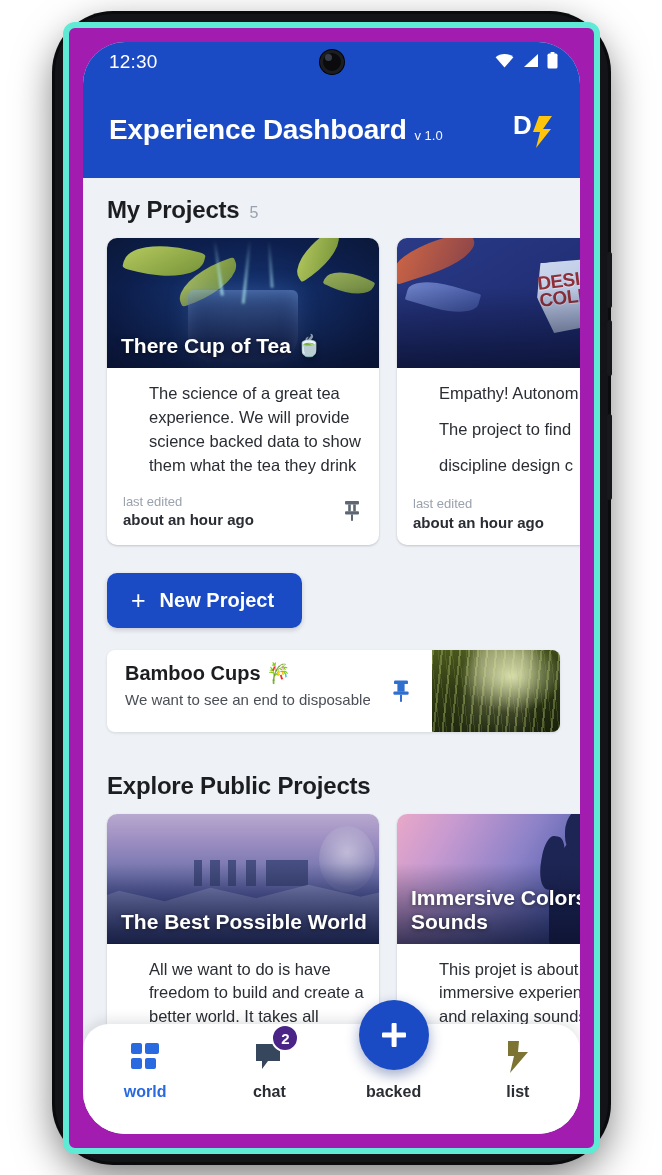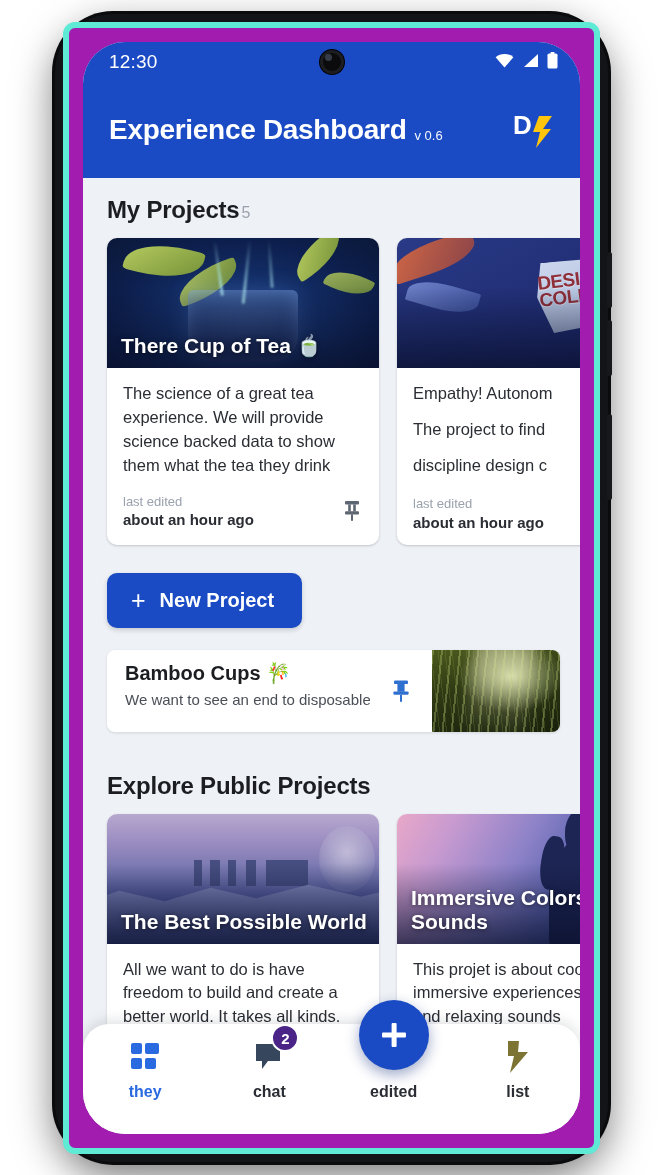--- a/index.html
+++ b/index.html
@@ -77,21 +77,21 @@
 
   
   #app-body {
     position: absolute;
     top: 136px; left: 0; right: 0; bottom: 0;
     background: #eef1f5;
     overflow: hidden;
   }
 
   .section-head {
-    display: flex; align-items: baseline; gap: 2px;
+    display: flex; align-items: baseline; gap: 10px;
     padding: 18px 0 12px 24px;
   }
   .section-title { font-size: 24px; font-weight: 700; color: #1b1d21; letter-spacing: -.2px; }
   .section-count { font-size: 16px; color: #9aa2ad; font-weight: 400; }
 
   
   .rail { display: flex; gap: 18px; padding: 2px 0 14px 24px; }
   .proj-card {
     flex: 0 0 auto;
     width: 272px;
@@ -106,21 +106,21 @@
     display: flex; align-items: flex-end;
     padding: 0 0 10px 14px;
     overflow: hidden;
   }
   .card-hero-title {
     position: relative; z-index: 2;
     color: #fff; font-size: 21px; font-weight: 700;
     line-height: 1.12; text-shadow: 0 1px 5px rgba(0,0,0,.55);
     padding-right: 10px;
   }
-  .card-body { padding: 14px 14px 0 16px; }
+  .card-body { padding: 14px 14px 0 16px; margin-left: 26px; }
   .card-desc {
     font-size: 16.5px; line-height: 1.45; color: #2a2d33;
     max-height: 98px; overflow: hidden;
   }
   .card-desc p { margin-bottom: 12px; }
   .card-foot {
     display: flex; align-items: flex-end;
     padding: 14px 16px 14px 16px;
   }
   .foot-label { font-size: 13px; color: #9aa2ad; line-height: 1.5; }
@@ -348,21 +348,21 @@
             <svg width="11" height="17" viewBox="0 0 11 17">
                 <rect x="3.6" y="0" width="3.8" height="2" fill="#fff"></rect>
                 <rect x="0.5" y="1.6" width="10" height="15" rx="1.6" fill="#fff"></rect>
               </svg>
           </span>
         </div>
       </div>
 
       <div id="app-bar">
         <span id="app-title">Experience Dashboard</span>
-        <span id="app-version">v 0.6</span>
+        <span id="app-version">v 1.0</span>
         <div id="app-logo">
           <svg width="46" height="42" viewBox="0 0 46 42">
             <text x="1" y="25" font-family="Liberation Sans, sans-serif" font-size="26" font-weight="700" fill="#ffffff">D</text>
             <path d="M27 7 L40 7 L31 20 L39 20 L24 39 L28 23 L21 23 Z" fill="#ffc40c"></path>
           </svg>
         </div>
       </div>
 
       <div id="app-body">
 
@@ -501,42 +501,42 @@
 
         <button class="nav-item active">
           <span class="nav-icon">
             <svg width="32" height="32" viewBox="0 0 32 32">
               <rect x="2" y="2" width="11" height="11" rx="2" fill="#2a6ae0"></rect>
               <rect x="16" y="2" width="14" height="11" rx="2" fill="#2a6ae0"></rect>
               <rect x="2" y="17" width="11" height="11" rx="2" fill="#2a6ae0"></rect>
               <rect x="16" y="17" width="11" height="11" rx="2" fill="#2a6ae0"></rect>
             </svg>
           </span>
-          <span class="nav-label">they</span>
+          <span class="nav-label">world</span>
         </button>
 
         <button class="nav-item">
           <span id="nav-badge">2</span>
           <span class="nav-icon">
             <svg width="30" height="30" viewBox="0 0 30 30">
               <path d="M2 2h24v17h-12l-6 8v-8H2Z" fill="#36465c"></path>
             </svg>
           </span>
           <span class="nav-label">chat</span>
         </button>
 
         <div class="nav-item" id="nav-item-project">
           <button id="fab">
             <svg width="34" height="34" viewBox="0 0 34 34">
               <rect x="14.6" y="5" width="5" height="24" rx="1" fill="#fff"></rect>
               <rect x="5" y="14.6" width="24" height="5" rx="1" fill="#fff"></rect>
             </svg>
           </button>
           <span class="nav-icon"></span>
-          <span class="nav-label">edited</span>
+          <span class="nav-label">backed</span>
         </div>
 
         <button class="nav-item">
           <span class="nav-icon">
             <svg width="26" height="32" viewBox="0 0 26 32">
               <path d="M14 0 3 0 3 15 9 15 5 32 23 11 13 11 Z" fill="#7d7434"></path>
             </svg>
           </span>
           <span class="nav-label">list</span>
         </button>

